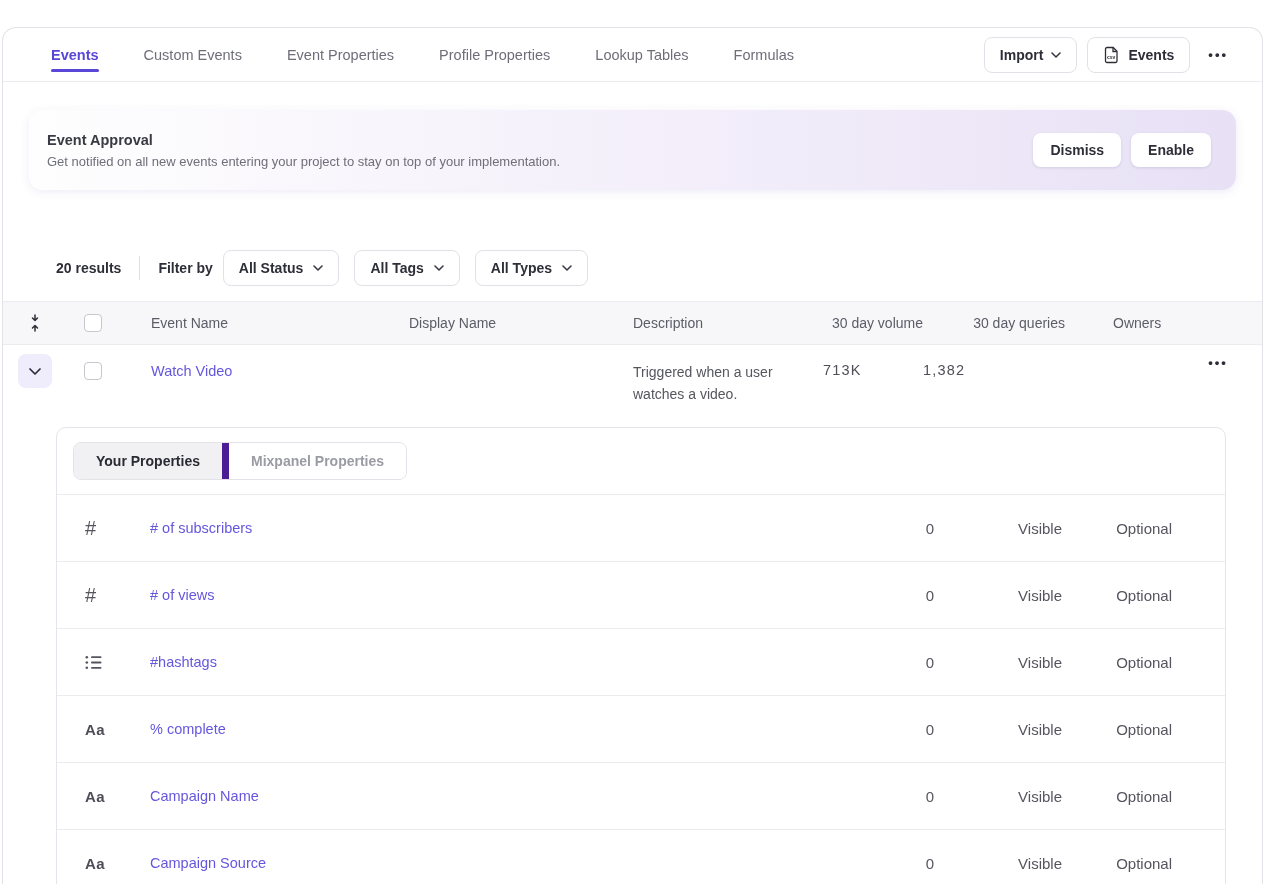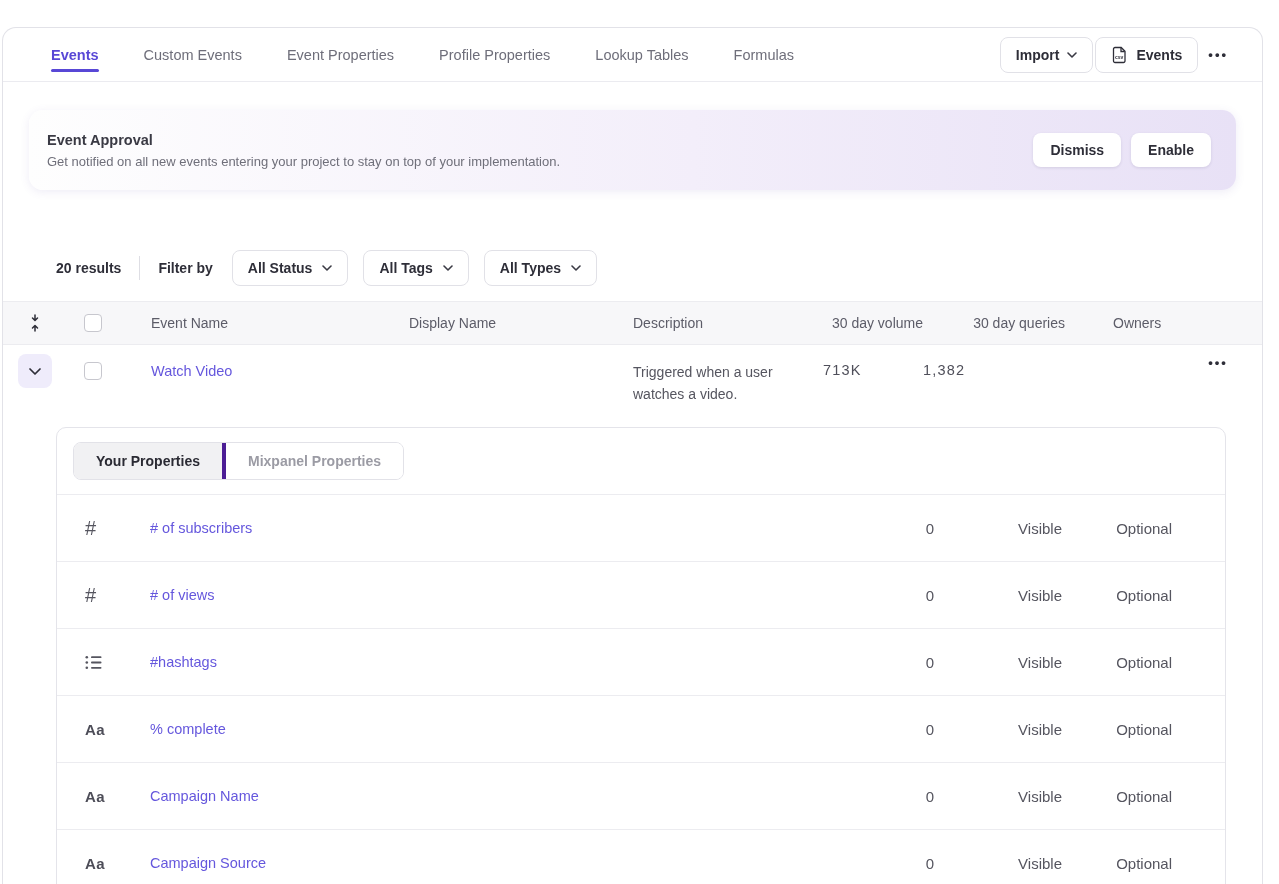--- a/index.html
+++ b/index.html
@@ -13,21 +13,21 @@
   
   .topnav { height: 54px; display: flex; align-items: center;
     padding: 0 26px 0 48px; border-bottom: 1px solid #ebebf0; }
   .nav-tabs { display: flex; align-items: stretch; height: 100%; flex: 1; }
   .nav-tab { position: relative; display: flex; align-items: center;
     margin-right: 45px; font-size: 14.5px; color: #6e6e7a; cursor: pointer; white-space: nowrap; }
   .nav-tab.active { color: #5847d6; font-weight: 700; }
   .nav-tab .underline { display: none; }
   .nav-tab.active .underline { display: block; position: absolute; left: 0; right: 0;
     bottom: 9px; height: 3px; border-radius: 2px; background: #5847d6; }
-  .nav-actions { display: flex; align-items: center; gap: 2px; }
+  .nav-actions { display: flex; align-items: center; gap: 10px; }
   .btn { display: inline-flex; align-items: center; gap: 8px; height: 36px;
     padding: 0 15px; background: #fff; border: 1px solid #e1e1e7; border-radius: 8px;
     font-size: 14px; font-weight: 600; color: #2e2e38; cursor: pointer;
     font-family: "Liberation Sans", sans-serif; }
   .icon-btn { border: none; background: none; padding: 0 8px; font-size: 13px;
     letter-spacing: 2px; color: #2e2e38; cursor: pointer; font-weight: 700; }
 
   
   .banner { margin: 28px 26px 0; height: 80px; border-radius: 14px;
     background: linear-gradient(90deg, #fefefe 0%, #f3eefa 55%, #e8e1f6 100%);
@@ -40,21 +40,21 @@
   .white-btn { height: 34px; padding: 0 17px; background: #fff; border: none;
     border-radius: 8px; font-size: 14px; font-weight: 600; color: #2e2e38;
     box-shadow: 0 1px 3px rgba(40, 30, 80, 0.12); cursor: pointer;
     font-family: "Liberation Sans", sans-serif; }
 
   
   .filterbar { margin-top: 60px; padding: 0 26px 0 53px; height: 36px;
     display: flex; align-items: center; }
   .results-count { font-size: 14px; font-weight: 700; color: #2e2e38; }
   .vdivider { width: 1px; height: 24px; background: #dedee4; margin: 0 18px; }
-  .filterby { font-size: 14px; font-weight: 600; color: #2e2e38; margin-right: 19px; }
+  .filterby { font-size: 14px; font-weight: 600; color: #2e2e38; margin-right: 10px; }
   .dropdown { display: inline-flex; align-items: center; gap: 10px; height: 36px;
     padding: 0 15px; border: 1px solid #e1e1e7; border-radius: 8px; background: #fff;
     font-size: 14px; font-weight: 600; color: #2e2e38; margin-right: 15px; cursor: pointer;
     font-family: "Liberation Sans", sans-serif; }
   .searchbox { margin-left: auto; display: flex; align-items: center; gap: 9px;
     width: 180px; height: 35px; background: #f3f3f5; border-radius: 8px; padding: 0 12px; }
   .searchbox input { border: none; background: transparent; outline: none; width: 130px;
     font-size: 14px; color: #3a3a44; font-family: "Liberation Sans", sans-serif; }
   .searchbox input::placeholder { color: #8e8e98; }
 
@@ -87,21 +87,21 @@
   
   .pcard { margin: 0 36px 0 53px; border: 1px solid #e4e4ea; border-radius: 10px;
     background: #fff; min-height: 480px; }
   .ptabs-row { padding: 14px 16px; border-bottom: 1px solid #ececf0; }
   .ptabs { display: inline-flex; border: 1px solid #e2e2e8; border-radius: 8px;
     overflow: hidden; }
   .ptab { height: 36px; padding: 0 22px; display: flex; align-items: center;
     background: #fff; border: none; font-size: 14px; font-weight: 600; color: #9b9ba4;
     cursor: pointer; font-family: "Liberation Sans", sans-serif; }
   .ptab.active { background: #f1f1f3; color: #2a2a33; }
-  .ptab + .ptab { border-left: 4px solid #4c1d95; }
+  .ptab + .ptab { border-left: 7px solid #4c1d95; }
 
   .prow { height: 67px; display: grid;
     grid-template-columns: 93px minmax(0,1fr) 110px 128px 110px;
     padding-right: 53px; align-items: center; border-bottom: 1px solid #ececf0; }
   .picon { padding-left: 28px; color: #55555f; display: flex; align-items: center; }
   .glyph-hash { font-size: 20px; font-weight: 400; color: #55555f; }
   .glyph-text { font-size: 15px; font-weight: 600; color: #4d4d58; letter-spacing: .5px; }
   .plink { font-size: 14.5px; color: #6557dd; text-decoration: none; cursor: pointer; }
   .pval { font-size: 15px; color: #55555f; text-align: right; }
 </style>

